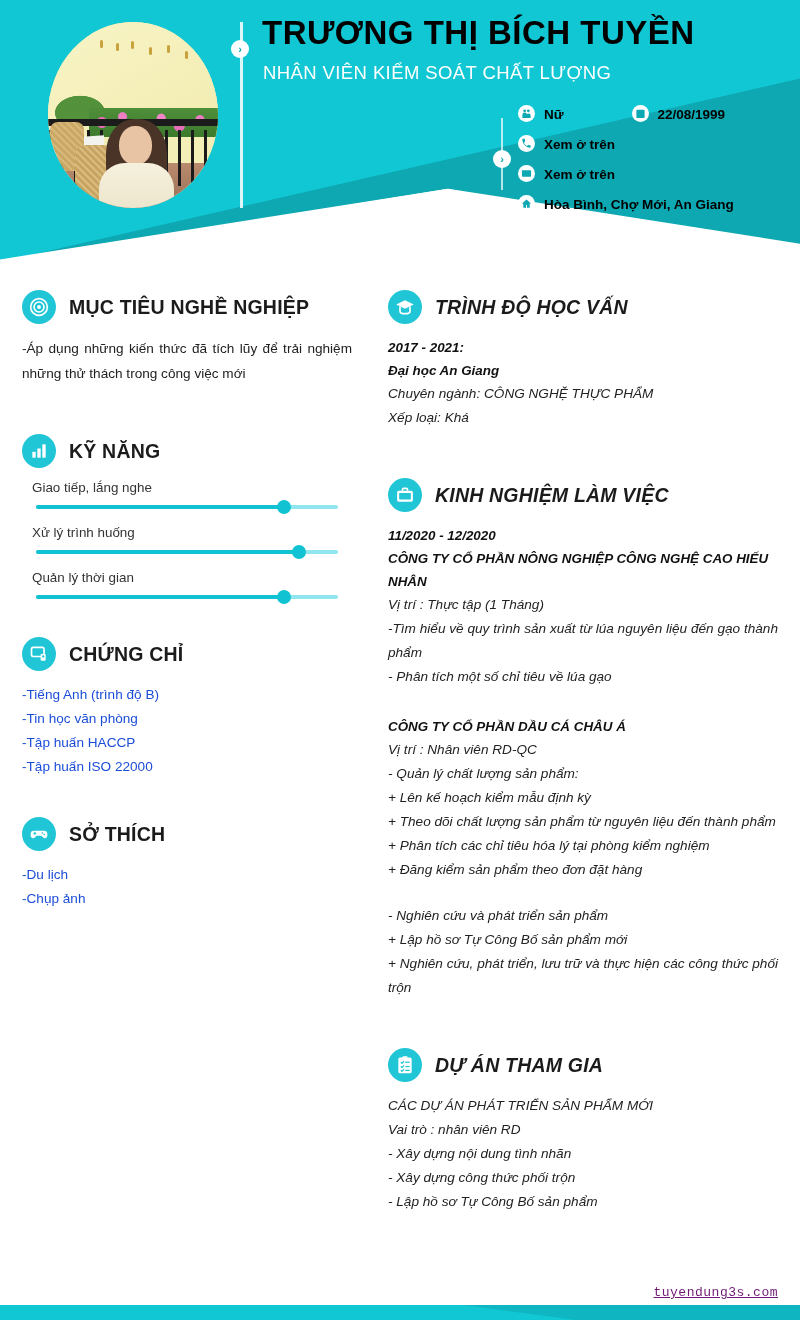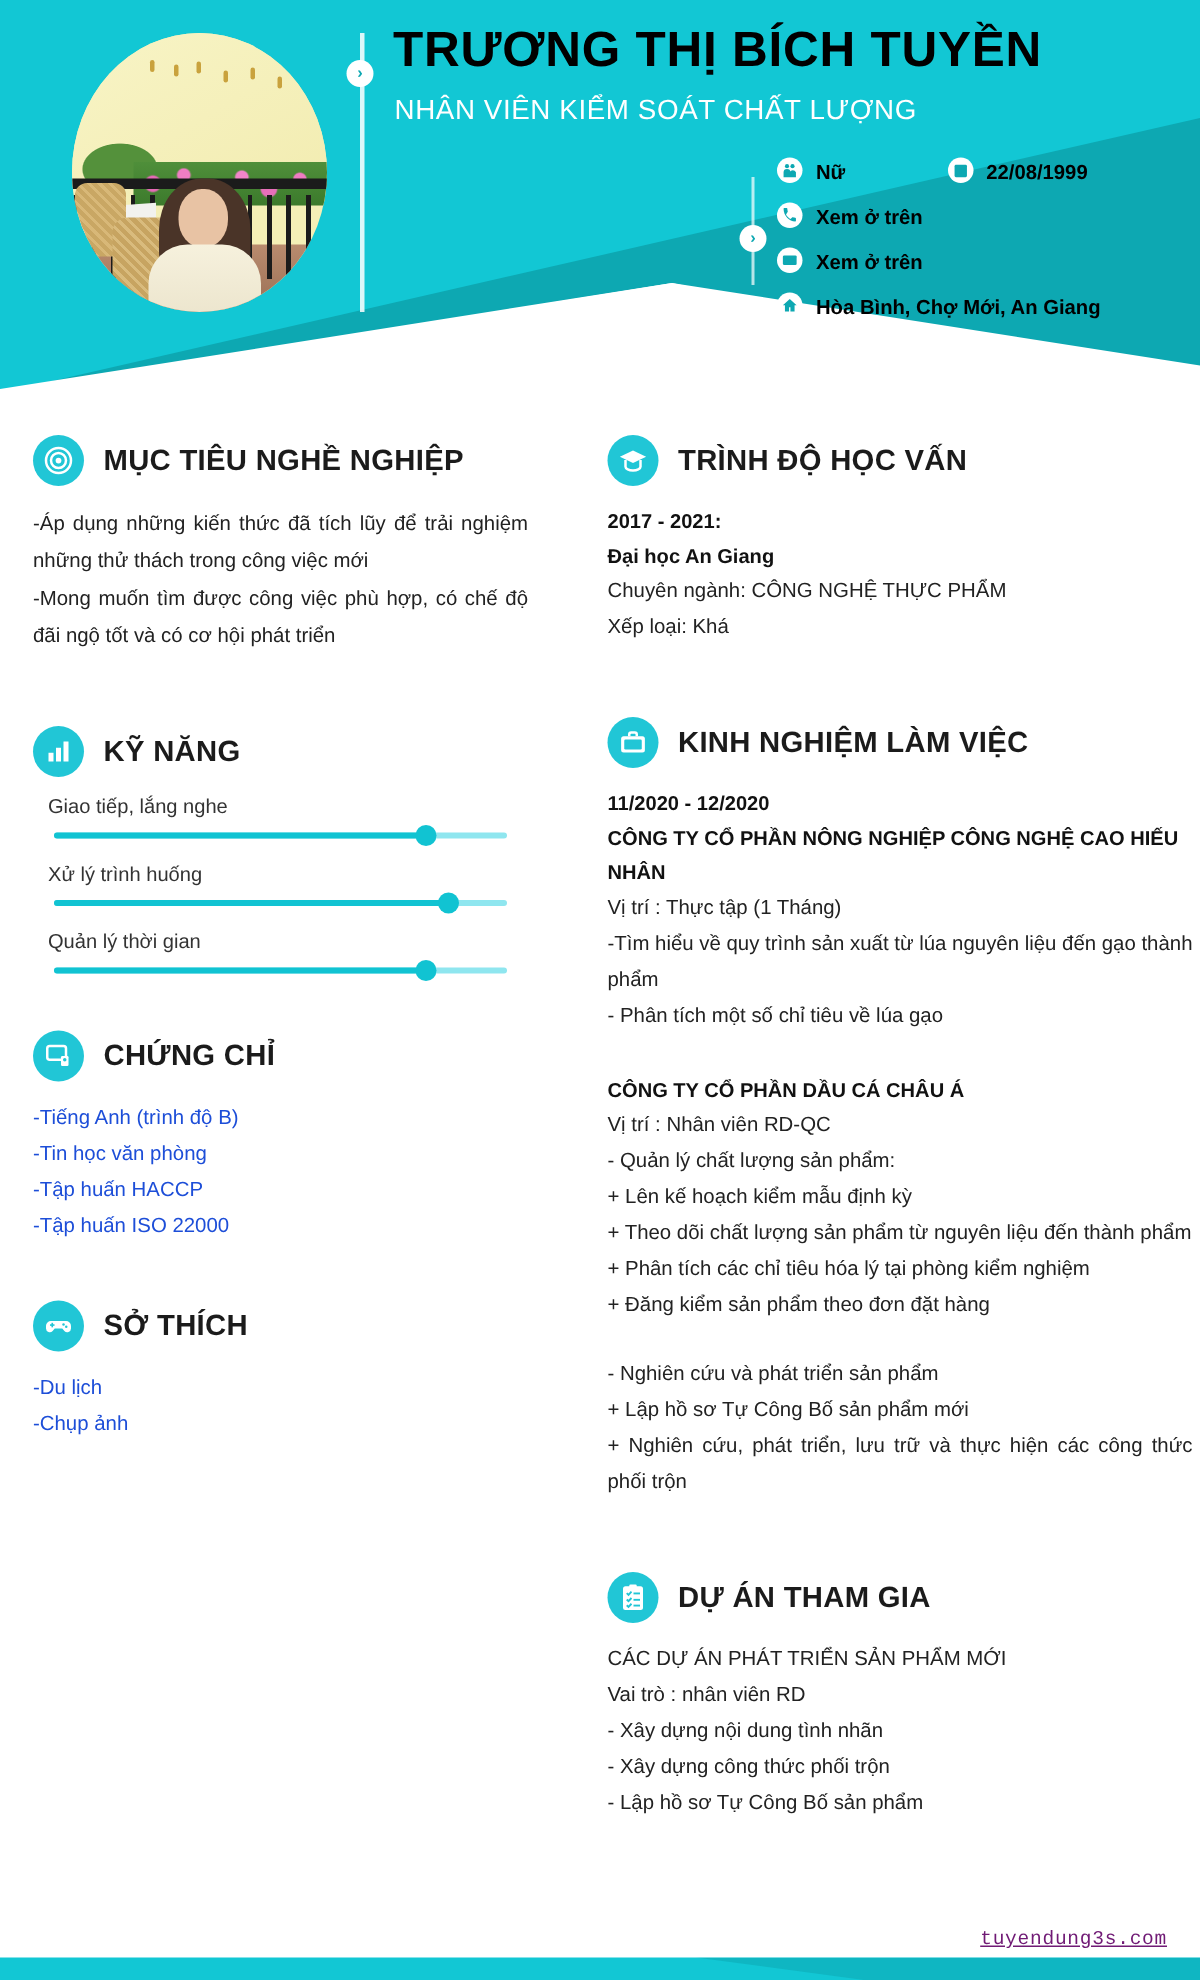--- a/index.html
+++ b/index.html
@@ -213,22 +213,23 @@
     height: 1020px;
     margin-top: 28px;
   }
   .col-left {
     position: absolute;
     left: 22px; top: 0;
     width: 330px;
   }
   .col-right {
     position: absolute;
-    left: 405px; top: 0;
+    left: 388px; top: 0;
     width: 390px;
+    font-style: italic;
   }
 
   .sec-head {
     display: flex;
     align-items: center;
     margin-bottom: 12px;
   }
   .sec-icon {
     width: 34px; height: 34px;
     border-radius: 50%;
@@ -449,21 +450,20 @@
           <span class="sec-icon">
             <svg viewBox="0 0 24 24">
                 <circle cx="12" cy="12" r="10" fill="none" stroke="#fff" stroke-width="2"></circle>
                 <circle cx="12" cy="12" r="6" fill="none" stroke="#fff" stroke-width="2"></circle>
                 <circle cx="12" cy="12" r="2.3" fill="#fff"></circle>
               </svg>
           </span>
           <span class="sec-title">MỤC TIÊU NGHỀ NGHIỆP</span>
         </div>
         <div class="para para-j">-Áp dụng những kiến thức đã tích lũy để trải nghiệm những thử thách trong công việc mới</div>
-        <div class="para para-j">-Mong muốn tìm được công việc phù hợp, có chế độ đãi ngộ tốt và có cơ hội phát triển</div>
       </div>
 
       <div class="gap-l"></div>
 
       <div class="sec-block">
         <div class="sec-head">
           <span class="sec-icon">
             <svg viewBox="0 0 24 24">
                 <rect x="4" y="13" width="4" height="7" fill="#fff"></rect>
                 <rect x="10" y="9" width="4" height="11" fill="#fff"></rect>

